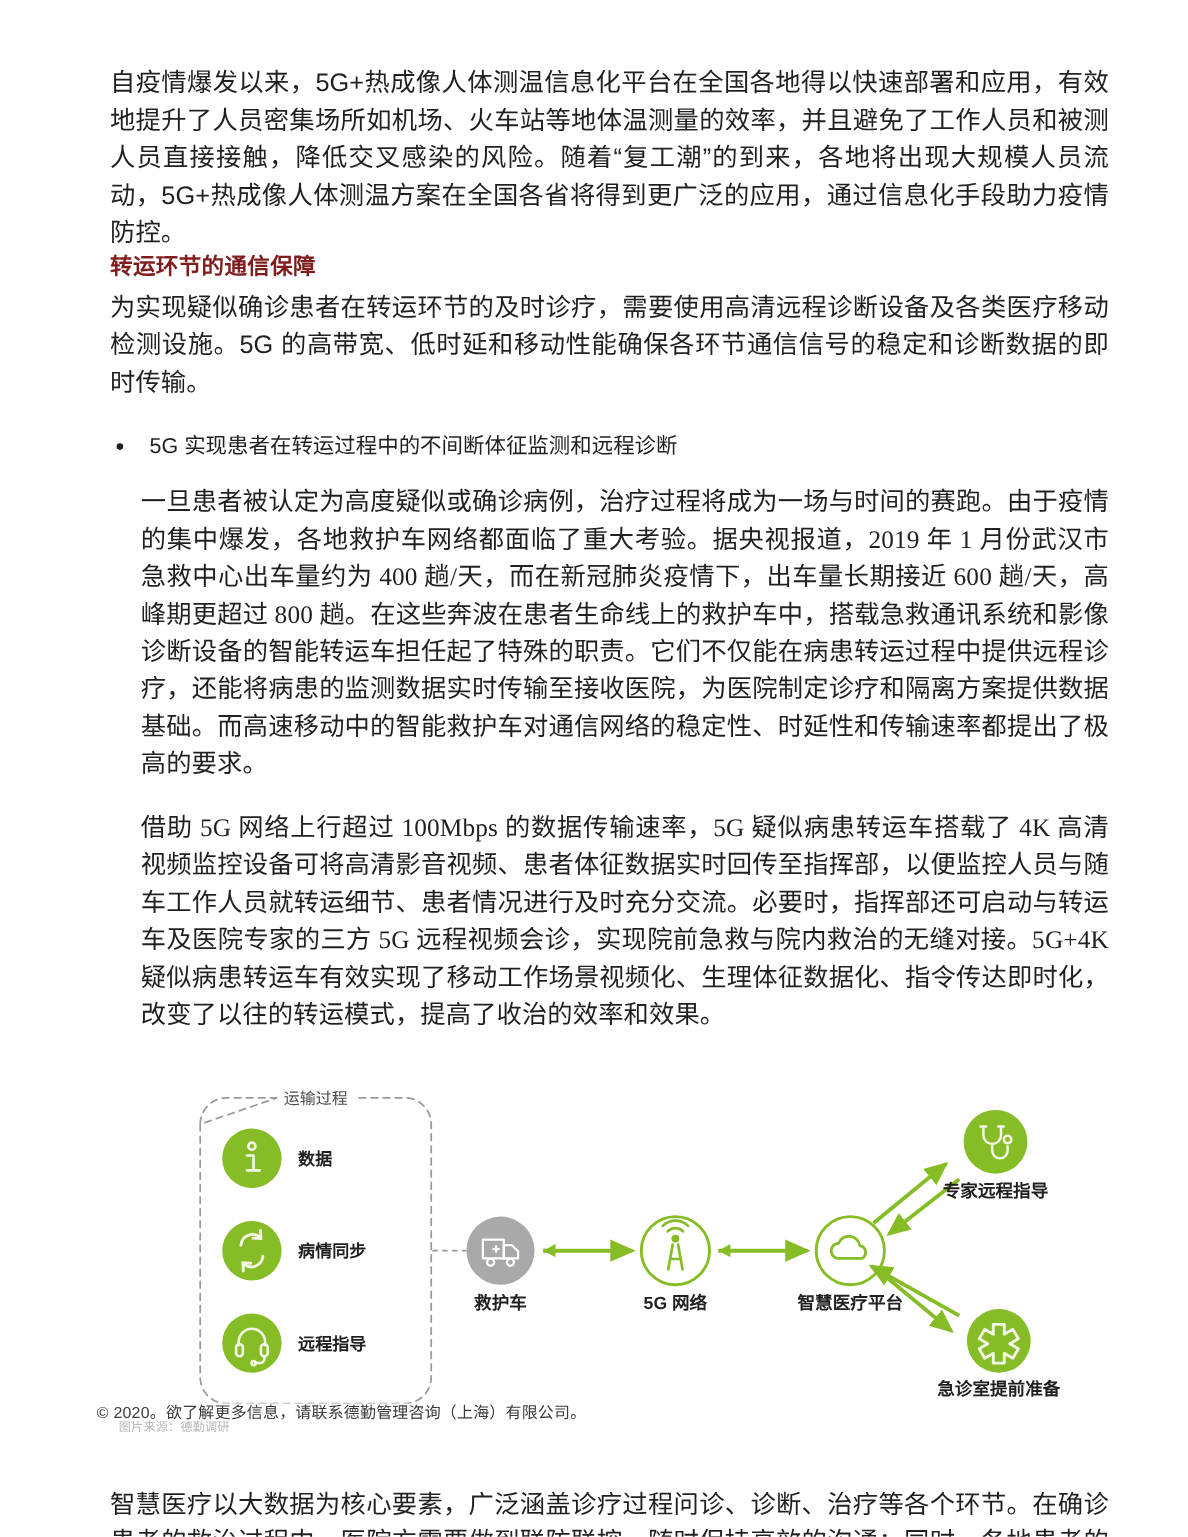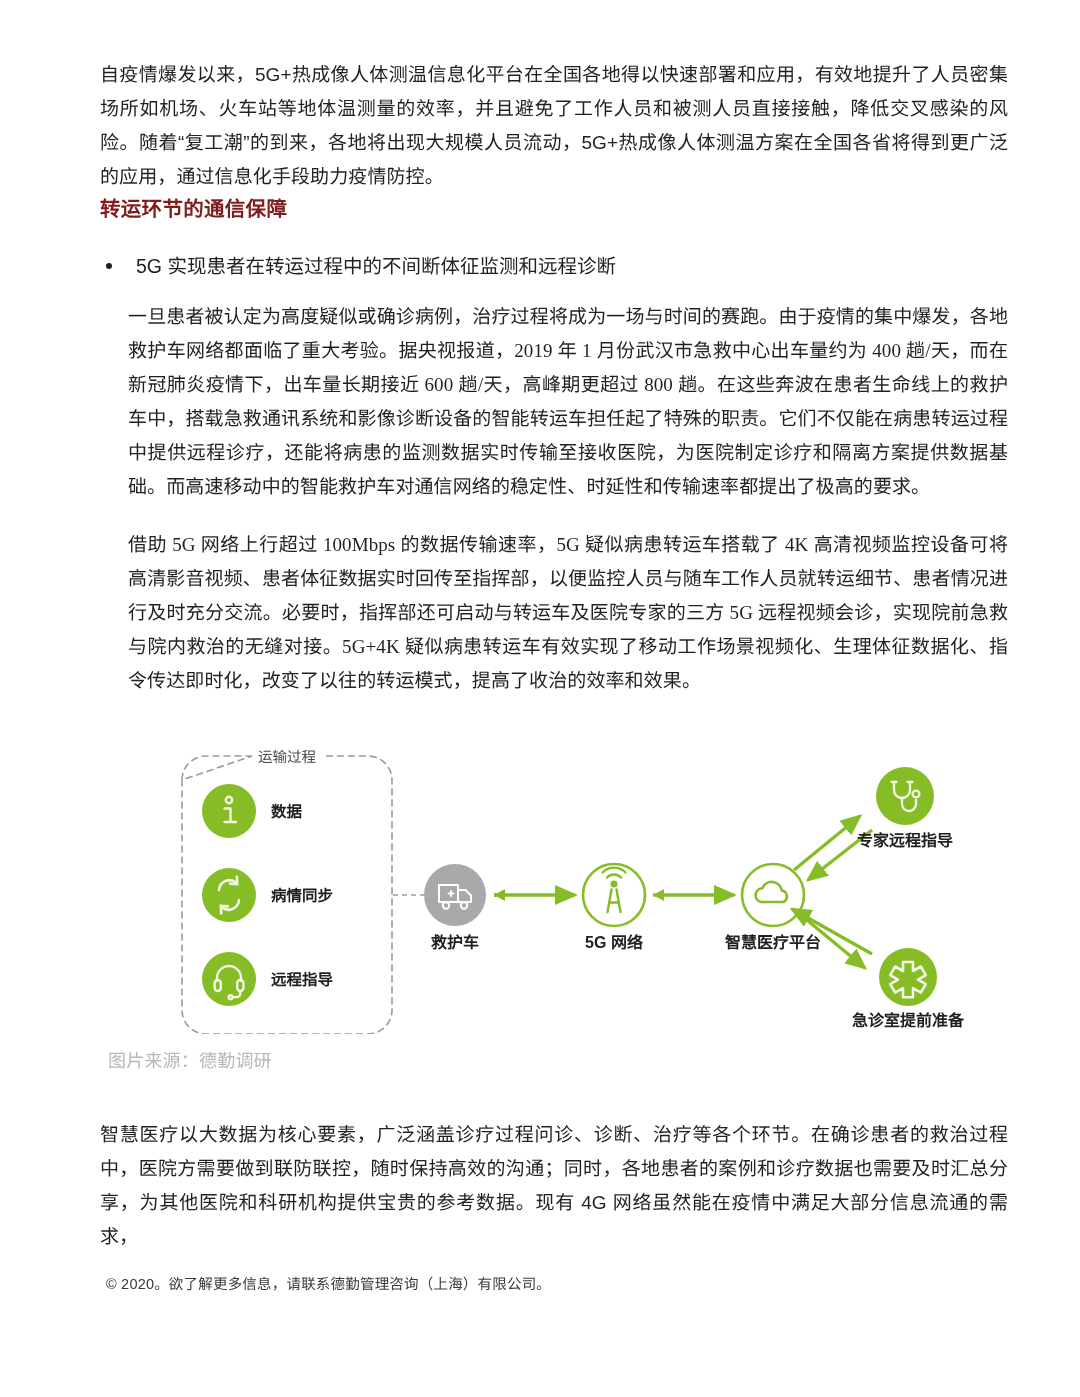--- a/index.html
+++ b/index.html
@@ -18,21 +18,21 @@
   }
   .page {
     position: absolute;
     inset: 0;
     padding: 58px 72px 0 100px;
     box-sizing: border-box;
   }
 
   p.body-text {
     margin: 0;
-    font-size: 19px;
+    font-size: 23px;
     line-height: 34px;
     text-align: justify;
     text-justify: inter-ideograph;
     letter-spacing: 0.1px;
     color: #231f20;
   }
 
   .intro-para { margin-bottom: 28px; }
 
   h2.section-head {
@@ -88,43 +88,44 @@
     position: relative;
     width: 860px;
     height: 300px;
     margin-left: 64px;
     text-decoration: underline;
   }
   .diagram svg { display: block; }
 
   .fig-source {
     margin-top: 12px;
-    font-size: 18px;
+    font-size: 11px;
     color: #b7b7b7;
     letter-spacing: 0.2px;
   }
 
   .footer-note {
     position: absolute;
-    left: 106px;
+    left: 88px;
     bottom: 104px;
     font-size: 14.5px;
     color: #3a3a3a;
     letter-spacing: 0.2px;
   }
 </style>
 </head>
 <body>
 
 <div class="page">
 
   <p class="body-text intro-para">自疫情爆发以来，5G+热成像人体测温信息化平台在全国各地得以快速部署和应用，有效地提升了人员密集场所如机场、火车站等地体温测量的效率，并且避免了工作人员和被测人员直接接触，降低交叉感染的风险。随着“复工潮”的到来，各地将出现大规模人员流动，5G+热成像人体测温方案在全国各省将得到更广泛的应用，通过信息化手段助力疫情防控。</p>
 
   <div class="section-block">
     <h2 class="section-head">转运环节的通信保障</h2>
+    <p class="body-text">为实现疑似确诊患者在转运环节的及时诊疗，需要使用高清远程诊断设备及各类医疗移动检测设施。5G 的高带宽、低时延和移动性能确保各环节通信信号的稳定和诊断数据的即时传输。</p>
   </div>
 
   <ul class="bullet-list">
     <li>
       <span class="bullet-dot"></span>
       <span>5G 实现患者在转运过程中的不间断体征监测和远程诊断</span>
     </li>
   </ul>
 
   <div class="indent-block">

